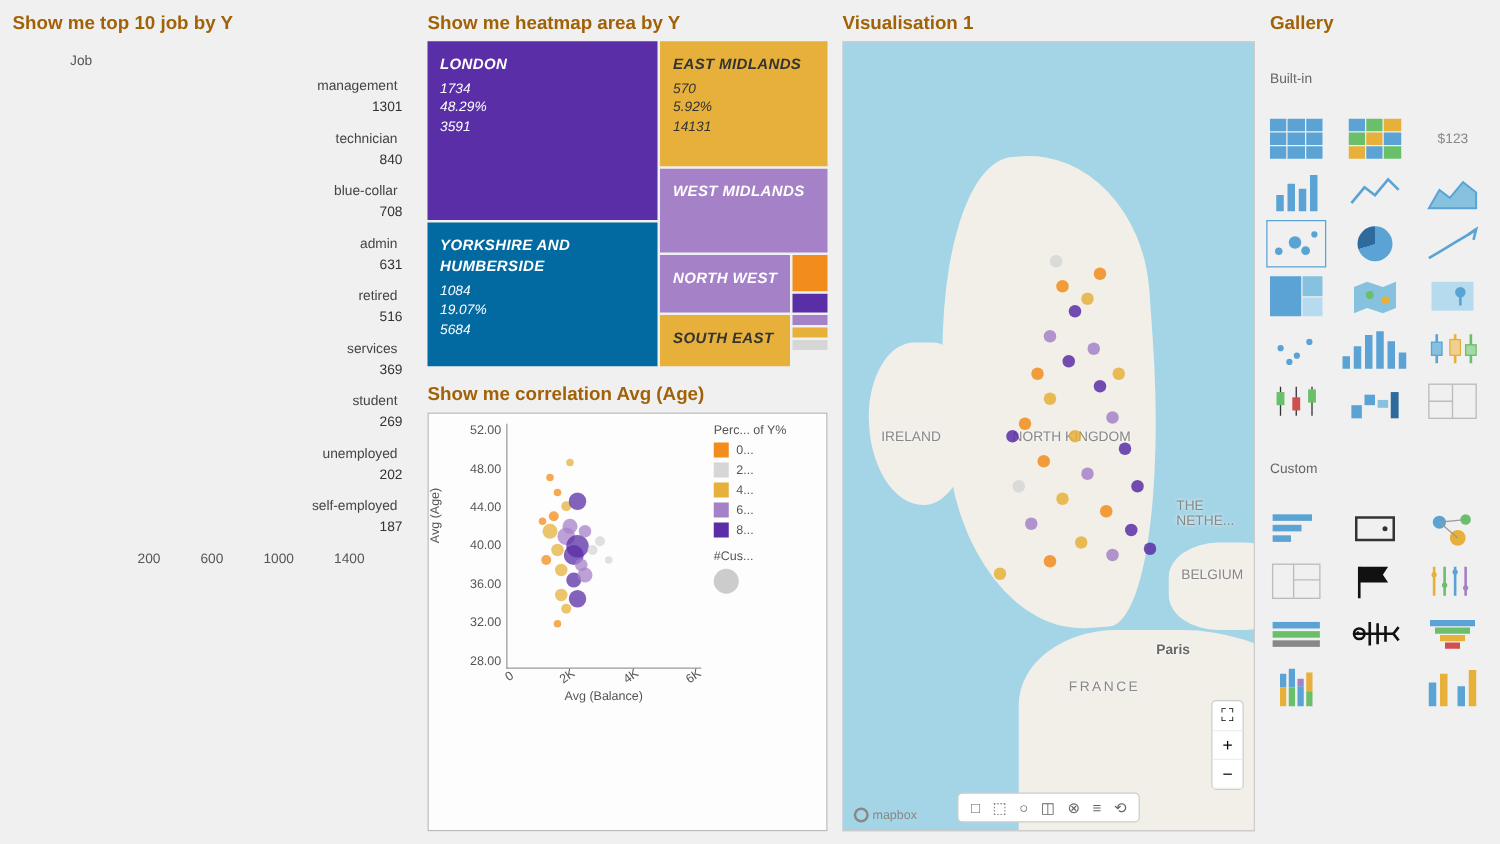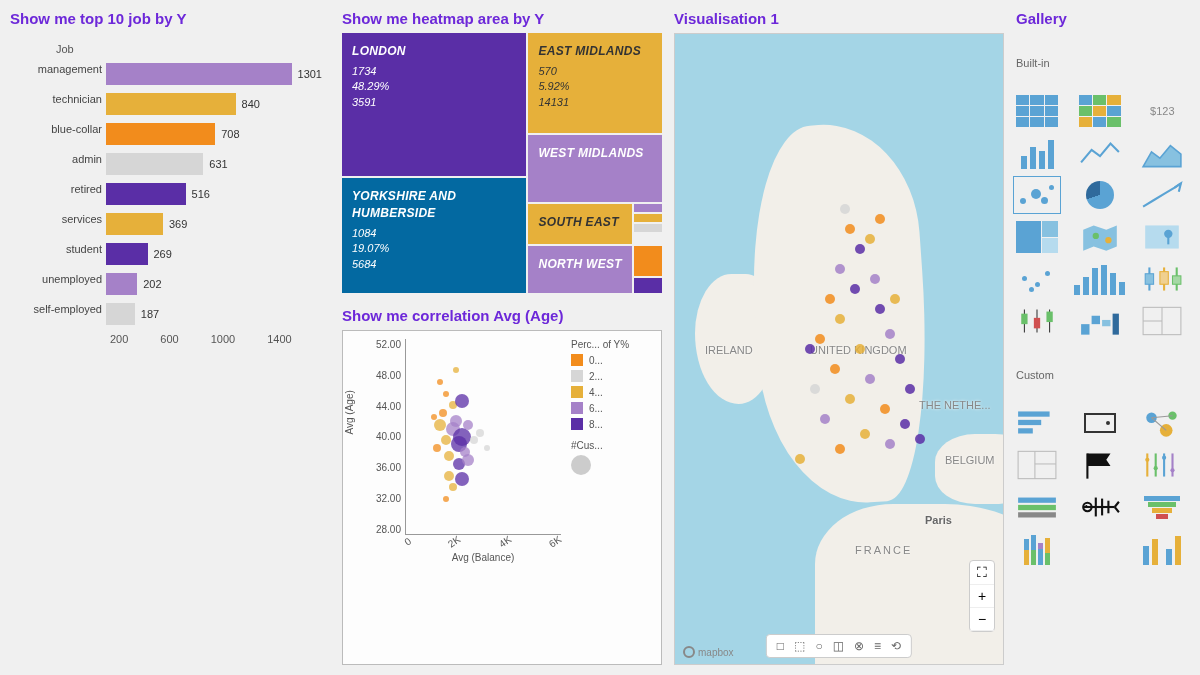--- a/index.html
+++ b/index.html
@@ -3,26 +3,26 @@
 <meta charset="utf-8">
 <style>
 * { box-sizing: border-box; margin: 0; padding: 0; }
 body { font-family: -apple-system, BlinkMacSystemFont, "Segoe UI", Arial, sans-serif; background: #f0f0f0; width: 1200px; height: 675px; overflow: hidden; }
 .dashboard { display: flex; width: 100%; height: 100%; gap: 12px; padding: 10px; }
 .col { display: flex; flex-direction: column; }
 .col-bar { width: 320px; }
 .col-mid { width: 320px; gap: 14px; }
 .col-map { width: 330px; }
 .col-gallery { flex: 1; gap: 20px; }
-.panel-title { font-weight: 700; font-size: 15px; color: #6d28d9; margin-bottom: 6px; }
+.panel-title { font-weight: 700; font-size: 15px; color: #a16207; margin-bottom: 6px; }
 
 
 .bar-chart { background: #f0f0f0; padding: 4px 8px 8px 8px; }
 .bar-subtitle { font-size: 11px; color: #555; margin: 6px 0 8px 38px; }
-.bar-row { display: flex; align-items: flex-start; margin-bottom: 8px; font-size: 11px; color: #444; }
+.bar-row { display: flex; align-items: flex-end; margin-bottom: 8px; font-size: 11px; color: #444; flex-direction: column; }
 .bar-label { width: 88px; text-align: right; padding-right: 4px; font-size: 11px; }
 .bar-track { flex: 1; display: flex; align-items: center; height: 22px; }
 .bar-fill { height: 22px; }
 .bar-value { margin-left: 6px; font-size: 11px; color: #333; }
 .bar-axis { margin-left: 92px; display: flex; gap: 32px; font-size: 11px; color: #555; margin-top: 4px; }
 
 
 .treemap { display: flex; width: 100%; height: 260px; gap: 2px; }
 .tm-left { display: flex; flex-direction: column; width: 58%; gap: 2px; }
 .tm-right { display: flex; flex-direction: column; width: 42%; gap: 2px; }
@@ -189,37 +189,37 @@
         <div class="tm-right">
           <div class="tm-cell" style="flex:1.2;background:#e6b03a;color:#333">
             <div class="name" style="color:#333">EAST MIDLANDS</div>
             <div class="stat">570</div>
             <div class="stat">5.92%</div>
             <div class="stat">14131</div>
           </div>
           <div class="tm-cell" style="flex:.7;background:#a581c8">
             <div class="name">WEST MIDLANDS</div>
           </div>
+          <div class="tm-row" style="flex:.7">
+            <div class="tm-cell" style="flex:3;background:#a581c8">
+              <div class="name">NORTH WEST</div>
+            </div>
+            <div class="tm-strips" style="flex:1">
+              <div class="tm-cell" style="flex:2;background:#f28c1c;padding:0"></div>
+              <div class="tm-cell" style="flex:1;background:#5a2ea6;padding:0"></div>
+            </div>
+          </div>
           <div class="tm-row" style="flex:.5">
             <div class="tm-cell" style="flex:3;background:#e6b03a;color:#333">
               <div class="name" style="color:#333">SOUTH EAST</div>
             </div>
             <div class="tm-strips" style="flex:1">
               <div class="tm-strip" style="background:#a581c8"></div>
               <div class="tm-strip" style="background:#e6b03a"></div>
               <div class="tm-strip" style="background:#d6d6d6"></div>
-            </div>
-          </div>
-          <div class="tm-row" style="flex:.7">
-            <div class="tm-cell" style="flex:3;background:#a581c8">
-              <div class="name">NORTH WEST</div>
-            </div>
-            <div class="tm-strips" style="flex:1">
-              <div class="tm-cell" style="flex:2;background:#f28c1c;padding:0"></div>
-              <div class="tm-cell" style="flex:1;background:#5a2ea6;padding:0"></div>
             </div>
           </div>
         </div>
       </div>
     </div>
 
     <div style="display:flex;flex-direction:column;flex:1">
       <div class="panel-title">Show me correlation Avg (Age)</div>
       <div class="scatter-wrap">
         <div class="scatter-plot">
@@ -300,24 +300,24 @@
     </div>
   </div>
 
   <div class="col col-map">
     <div class="panel-title">Visualisation 1</div>
     <div class="map">
       <div class="land ire"></div>
       <div class="land uk"></div>
       <div class="land be"></div>
       <div class="land fr"></div>
-      <div class="map-label" style="left:135px;top:310px">UNITED KINGDOM</div>
+      <div class="map-label" style="left:135px;top:310px">NORTH KINGDOM</div>
       <div class="map-label" style="left:30px;top:310px">IRELAND</div>
       <div class="map-label" style="left:270px;top:420px">BELGIUM</div>
-      <div class="map-label" style="left:244px;top:365px">THE NETHE...</div>
+      <div class="map-label" style="left:266px;top:365px">THE NETHE...</div>
       <div class="map-label" style="left:250px;top:480px;color:#666;font-weight:600">Paris</div>
       <div class="map-label" style="left:180px;top:510px;letter-spacing:2px">FRANCE</div>
       <div id="map-points">
           <div class="mpt" style="left: 170px; top: 190px; background: rgb(242, 140, 28);"></div>
           <div class="mpt" style="left: 180px; top: 210px; background: rgb(90, 46, 166);"></div>
           <div class="mpt" style="left: 160px; top: 230px; background: rgb(165, 129, 200);"></div>
           <div class="mpt" style="left: 190px; top: 200px; background: rgb(230, 176, 58);"></div>
           <div class="mpt" style="left: 150px; top: 260px; background: rgb(242, 140, 28);"></div>
           <div class="mpt" style="left: 175px; top: 250px; background: rgb(90, 46, 166);"></div>
           <div class="mpt" style="left: 195px; top: 240px; background: rgb(165, 129, 200);"></div>

